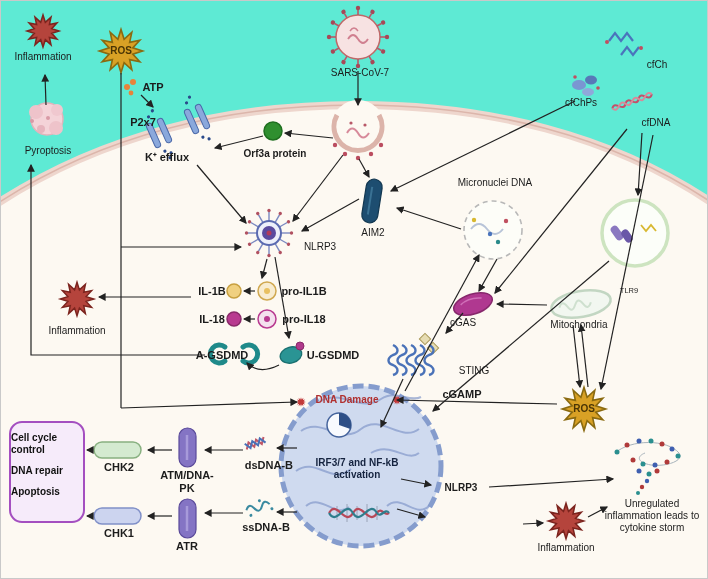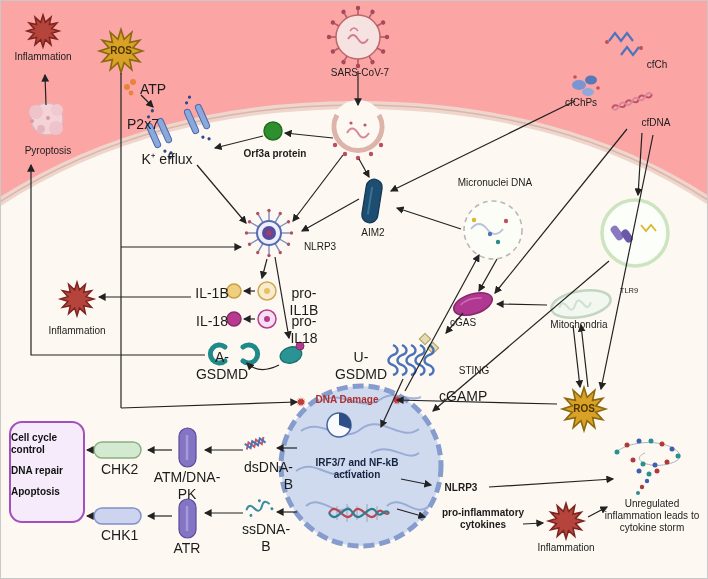--- a/index.html
+++ b/index.html
@@ -1,26 +1,26 @@
 <!DOCTYPE html>
 <html><head>
 <meta charset="utf-8">
 <style>
   html,body{margin:0;padding:0;background:#ffffff;}
   #figure{
     position:relative;width:708px;height:579px;overflow:hidden;
-    background:#fca5a5;border:1px solid #c9c9c9;box-sizing:border-box;
+    background:#5eead4;border:1px solid #c9c9c9;box-sizing:border-box;
     font-family:"Liberation Sans", sans-serif;
   }
   #bg{position:absolute;left:0;top:0;}
   .label{
     position:absolute;font-size:10px;color:#1c1c1c;text-align:center;
     line-height:1.18;z-index:5;pointer-events:none;
   }
-  .sm{font-size:14px;}
+  .sm{font-size:11px;font-weight:bold;}
   .xs{font-size:7.5px;margin-top:36px;}
   .bold{font-weight:bold;}
   .red{color:#b03030;}
   .gold{color:#4a3505;font-weight:bold;}
   .navy{color:#15233f;}
   .outcome-box{
     position:absolute;left:8px;top:420px;width:76px;height:102px;
     background:#f6ebfa;border:2px solid #a44fc0;border-radius:13px;
     box-sizing:border-box;padding:9px 0;z-index:5;
     font-size:10px;font-weight:bold;color:#111;text-align:left;
@@ -368,37 +368,36 @@
 <div class="label" style="left:630px;top:116px;width:50px;">cfDNA</div>
 <div class="label" style="left:348px;top:226px;width:48px;">AIM2</div>
 <div class="label" style="left:294px;top:240px;width:50px;">NLRP3</div>
 <div class="label" style="left:456px;top:176px;width:76px;">Micronuclei DNA</div>
 <div class="label xs" style="left:608px;top:250px;width:40px;">TLR9</div>
 <div class="label sm" style="left:192px;top:284px;width:38px;">IL-1B</div>
 <div class="label sm" style="left:278px;top:284px;width:50px;">pro-IL1B</div>
 <div class="label sm" style="left:192px;top:312px;width:38px;">IL-18</div>
 <div class="label sm" style="left:278px;top:312px;width:50px;">pro-IL18</div>
 <div class="label sm" style="left:162px;top:348px;width:54px;margin-left:32px;">A-GSDMD</div>
-<div class="label sm" style="left:304px;top:348px;width:56px;margin-left:28px;">U-GSDMD</div>
+<div class="label sm" style="left:304px;top:348px;width:56px;">U-GSDMD</div>
 <div class="label" style="left:440px;top:316px;width:44px;">cGAS</div>
 <div class="label" style="left:540px;top:318px;width:76px;">Mitochondria</div>
 <div class="label sm" style="left:438px;top:339px;width:46px;margin-top:48px;">cGAMP</div>
 <div class="label" style="left:452px;top:364px;width:42px;">STING</div>
 <div class="label gold" style="left:561px;top:402px;width:44px;">ROS</div>
 <div class="label" style="left:38px;top:324px;width:76px;">Inflammation</div>
 <div class="label bold red" style="left:302px;top:393px;width:88px;">DNA Damage</div>
 <div class="label bold navy" style="left:314px;top:456px;width:84px;">IRF3/7 and NF-kB activation</div>
 <div class="label sm" style="left:238px;top:458px;width:54px;text-align:right;">dsDNA-B</div>
 <div class="label sm" style="left:238px;top:520px;width:54px;">ssDNA-B</div>
 <div class="label sm" style="left:152px;top:468px;width:68px;">ATM/DNA-PK</div>
 <div class="label sm" style="left:172px;top:539px;width:28px;">ATR</div>
 <div class="label sm" style="left:100px;top:460px;width:36px;">CHK2</div>
 <div class="label sm" style="left:100px;top:526px;width:36px;">CHK1</div>
 <div class="label bold" style="left:434px;top:481px;width:52px;">NLRP3</div>
-<div class="label bold" style="left:426px;top:506px;width:112px;">pro-inflammatory cytokines</div>
 <div class="label" style="left:526px;top:541px;width:78px;">Inflammation</div>
 <div class="label" style="left:598px;top:497px;width:106px;">Unregulated inflammation leads to cytokine storm</div>
 
 <div class="outcome-box">
   <div>Cell cycle control</div>
   <div>DNA repair</div>
   <div>Apoptosis</div>
 </div>
 
 </div>

